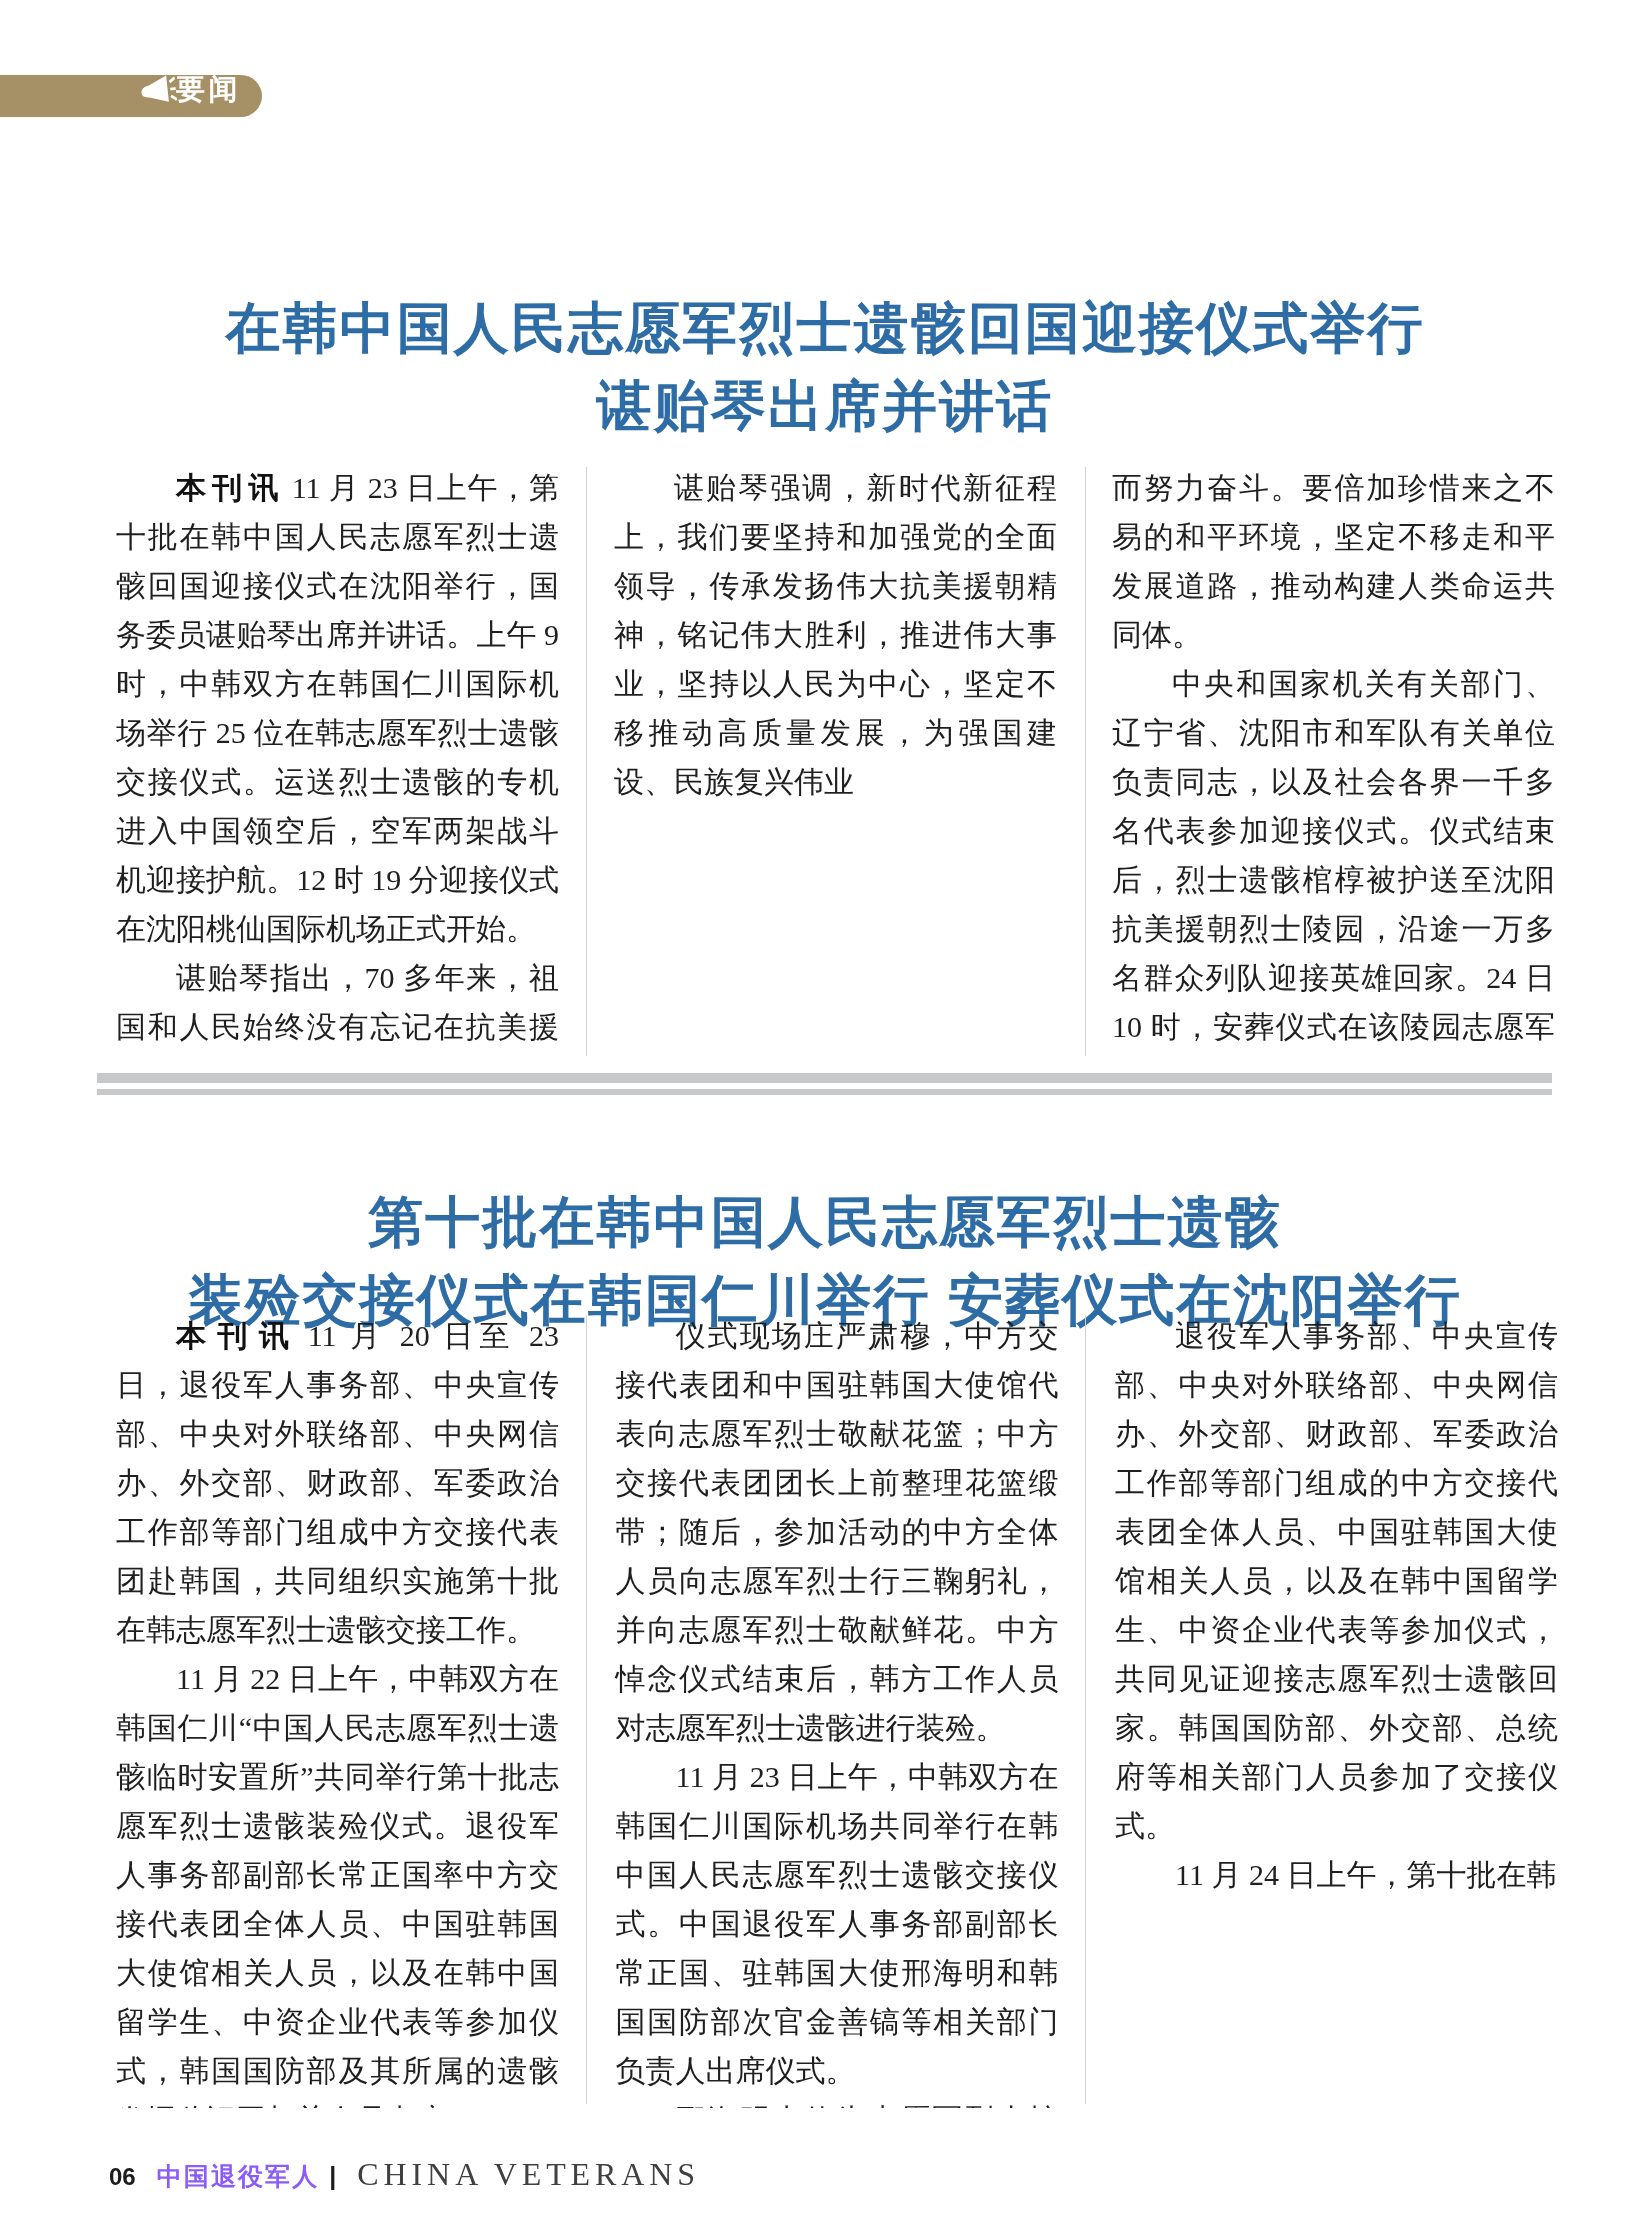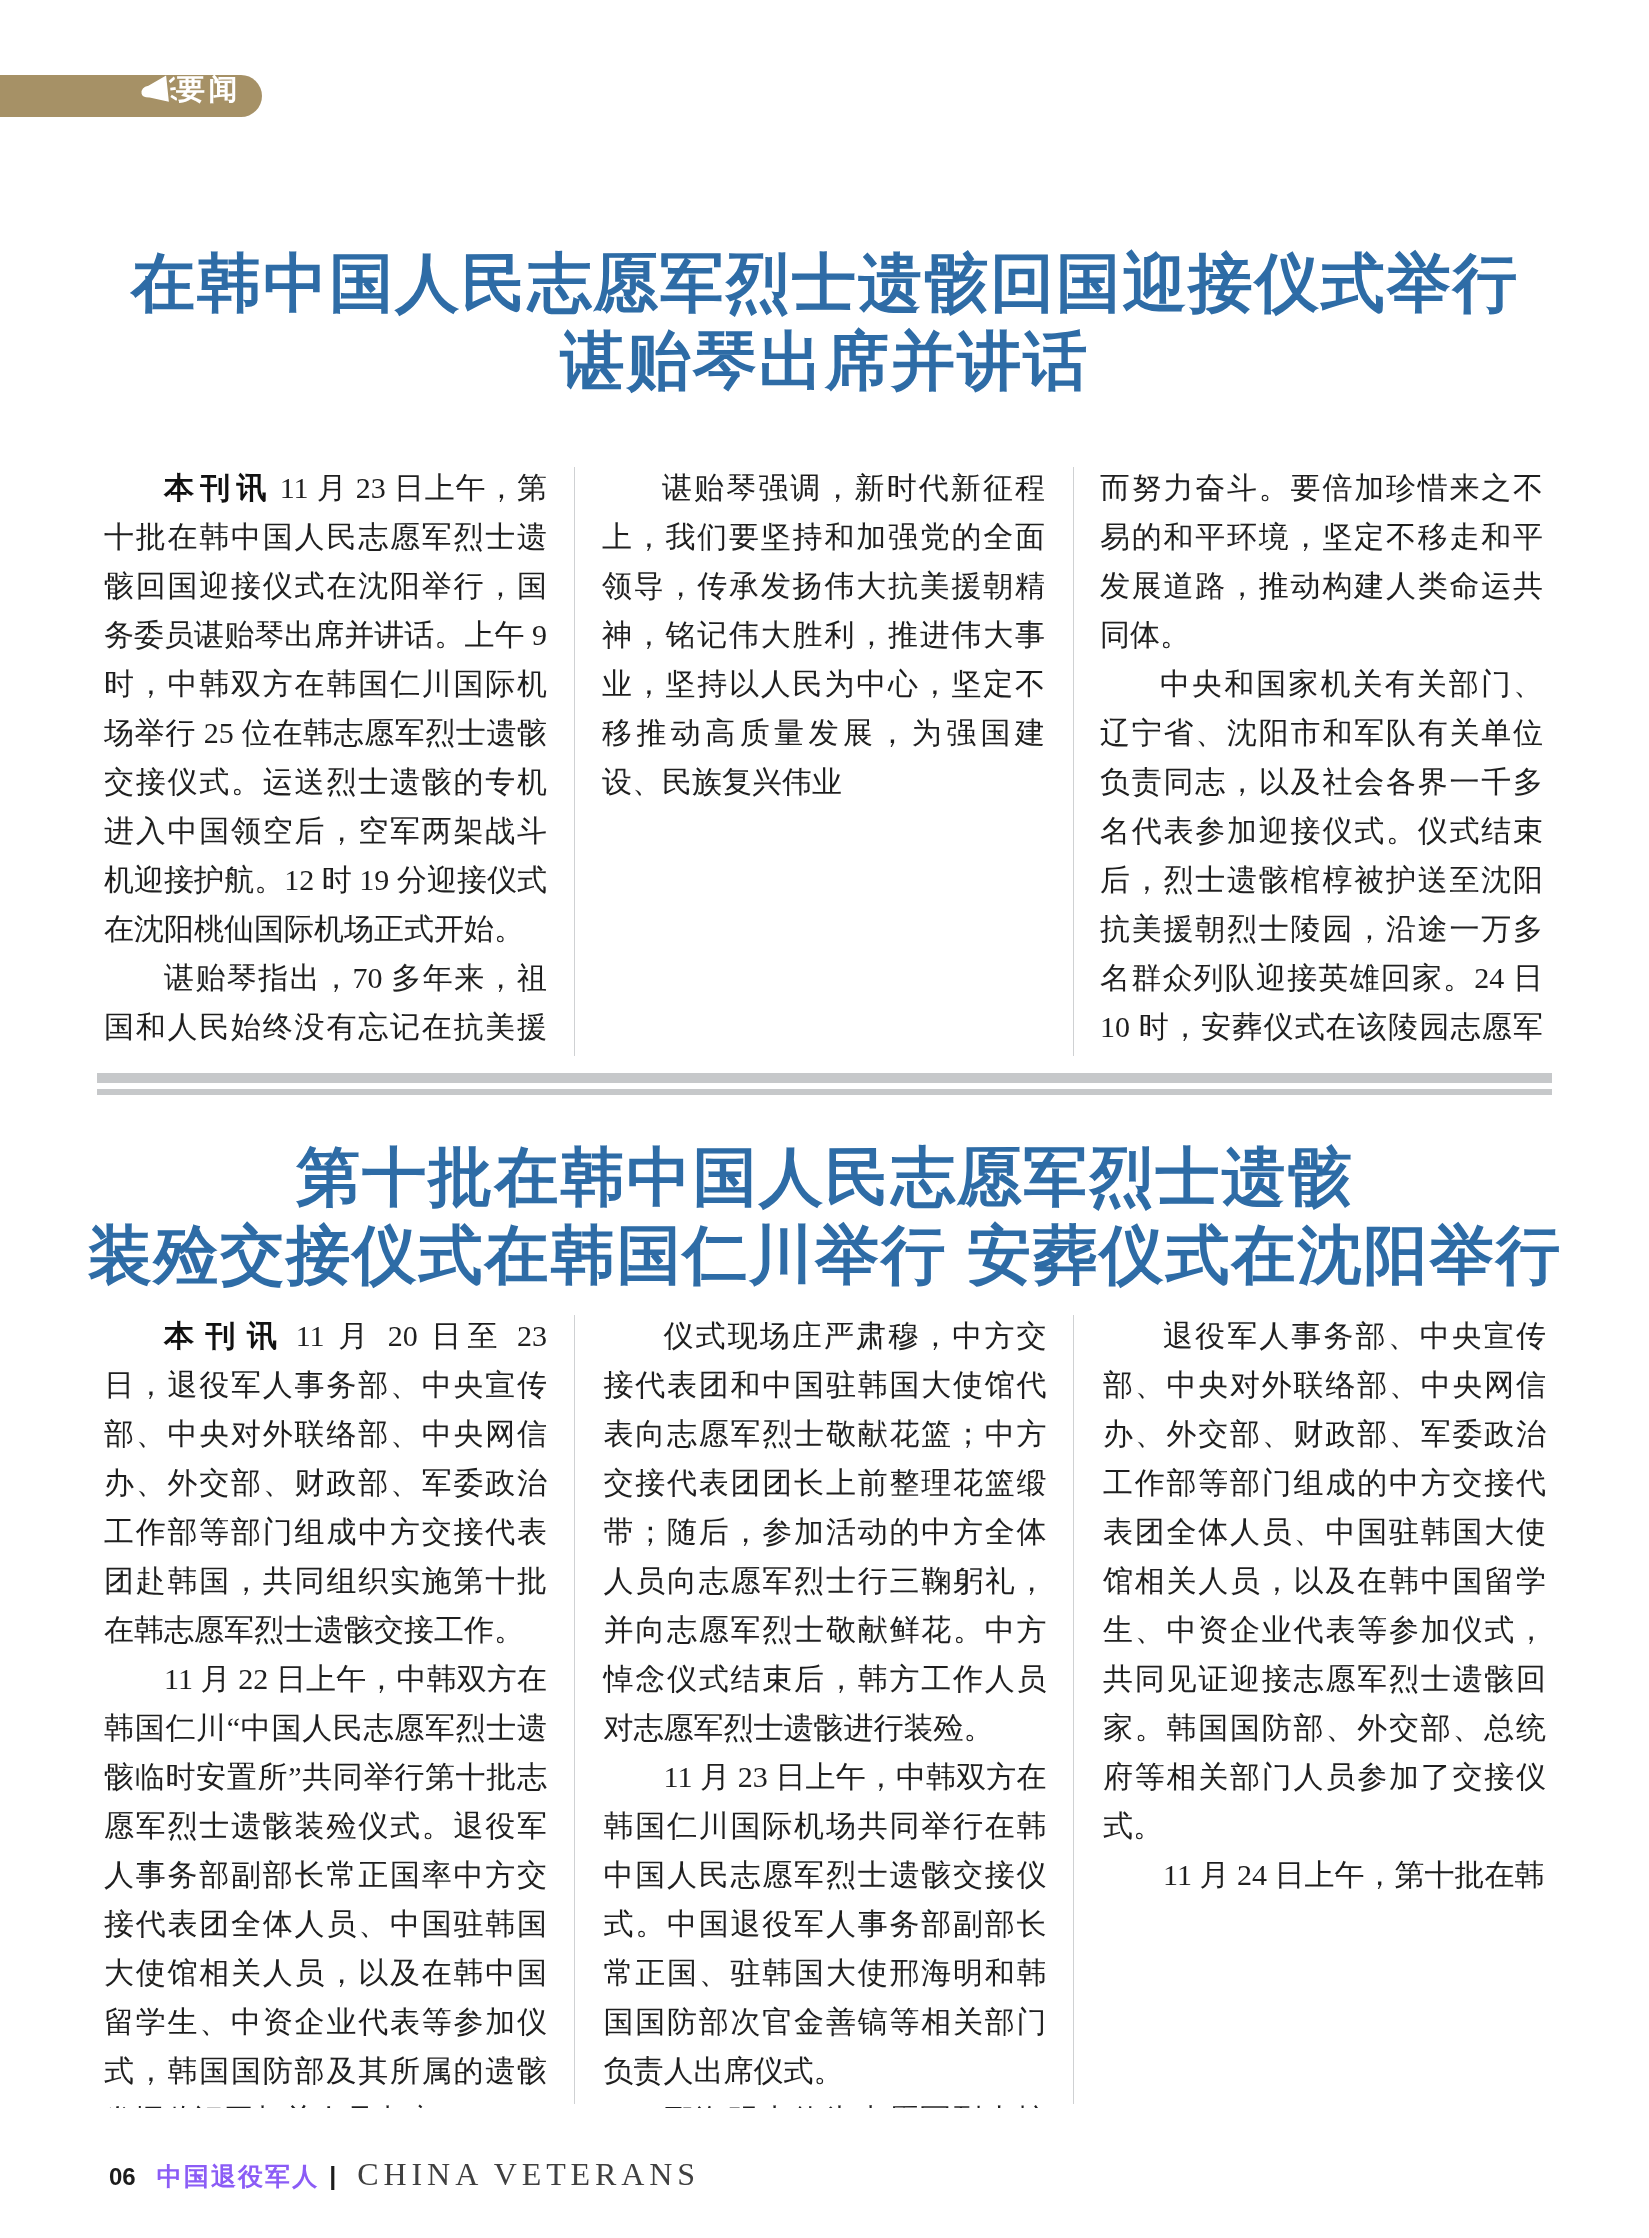--- a/index.html
+++ b/index.html
@@ -17,28 +17,29 @@
   }
   .section-badge .icon{width:36px;height:32px;display:block;transform:rotate(-6deg);}
   .section-badge .label{
     font-family:"Liberation Sans","DejaVu Sans",sans-serif;
     font-weight:700;font-size:29px;letter-spacing:3.5px;line-height:1;
   }
   
   .headline{
     position:absolute;left:0;width:100%;text-align:center;
     font-family:"Liberation Sans","DejaVu Sans",sans-serif;
-    font-weight:900;color:#2e6ca6;font-size:64px;line-height:78px;
+    font-weight:900;color:#2e6ca6;font-size:55px;line-height:78px;
     letter-spacing:2.1px;
+    margin-top:45px;
   }
   #a1-title{top:244px;}
   #a2-title{top:1138px;}
   
   .article-body{
-    position:absolute;left:104px;width:1442px;
+    position:absolute;left:116px;width:1442px;
     display:flex;gap:55px;overflow:hidden;
   }
   #a1-body{top:463px;height:597px;}
   #a2-body{top:1311px;height:797px;justify-content:space-between;}
   .col{width:443px;flex:0 0 443px;font-size:30px;line-height:49px;text-align:justify;text-justify:inter-ideograph;}
   .body-para{margin:0;text-indent:2em;}
   .body-para.no-indent{text-indent:0;}
   .lead{
     font-family:"Liberation Sans","DejaVu Sans",sans-serif;font-weight:700;
     letter-spacing:5.5px;margin-right:7px;color:#111;

